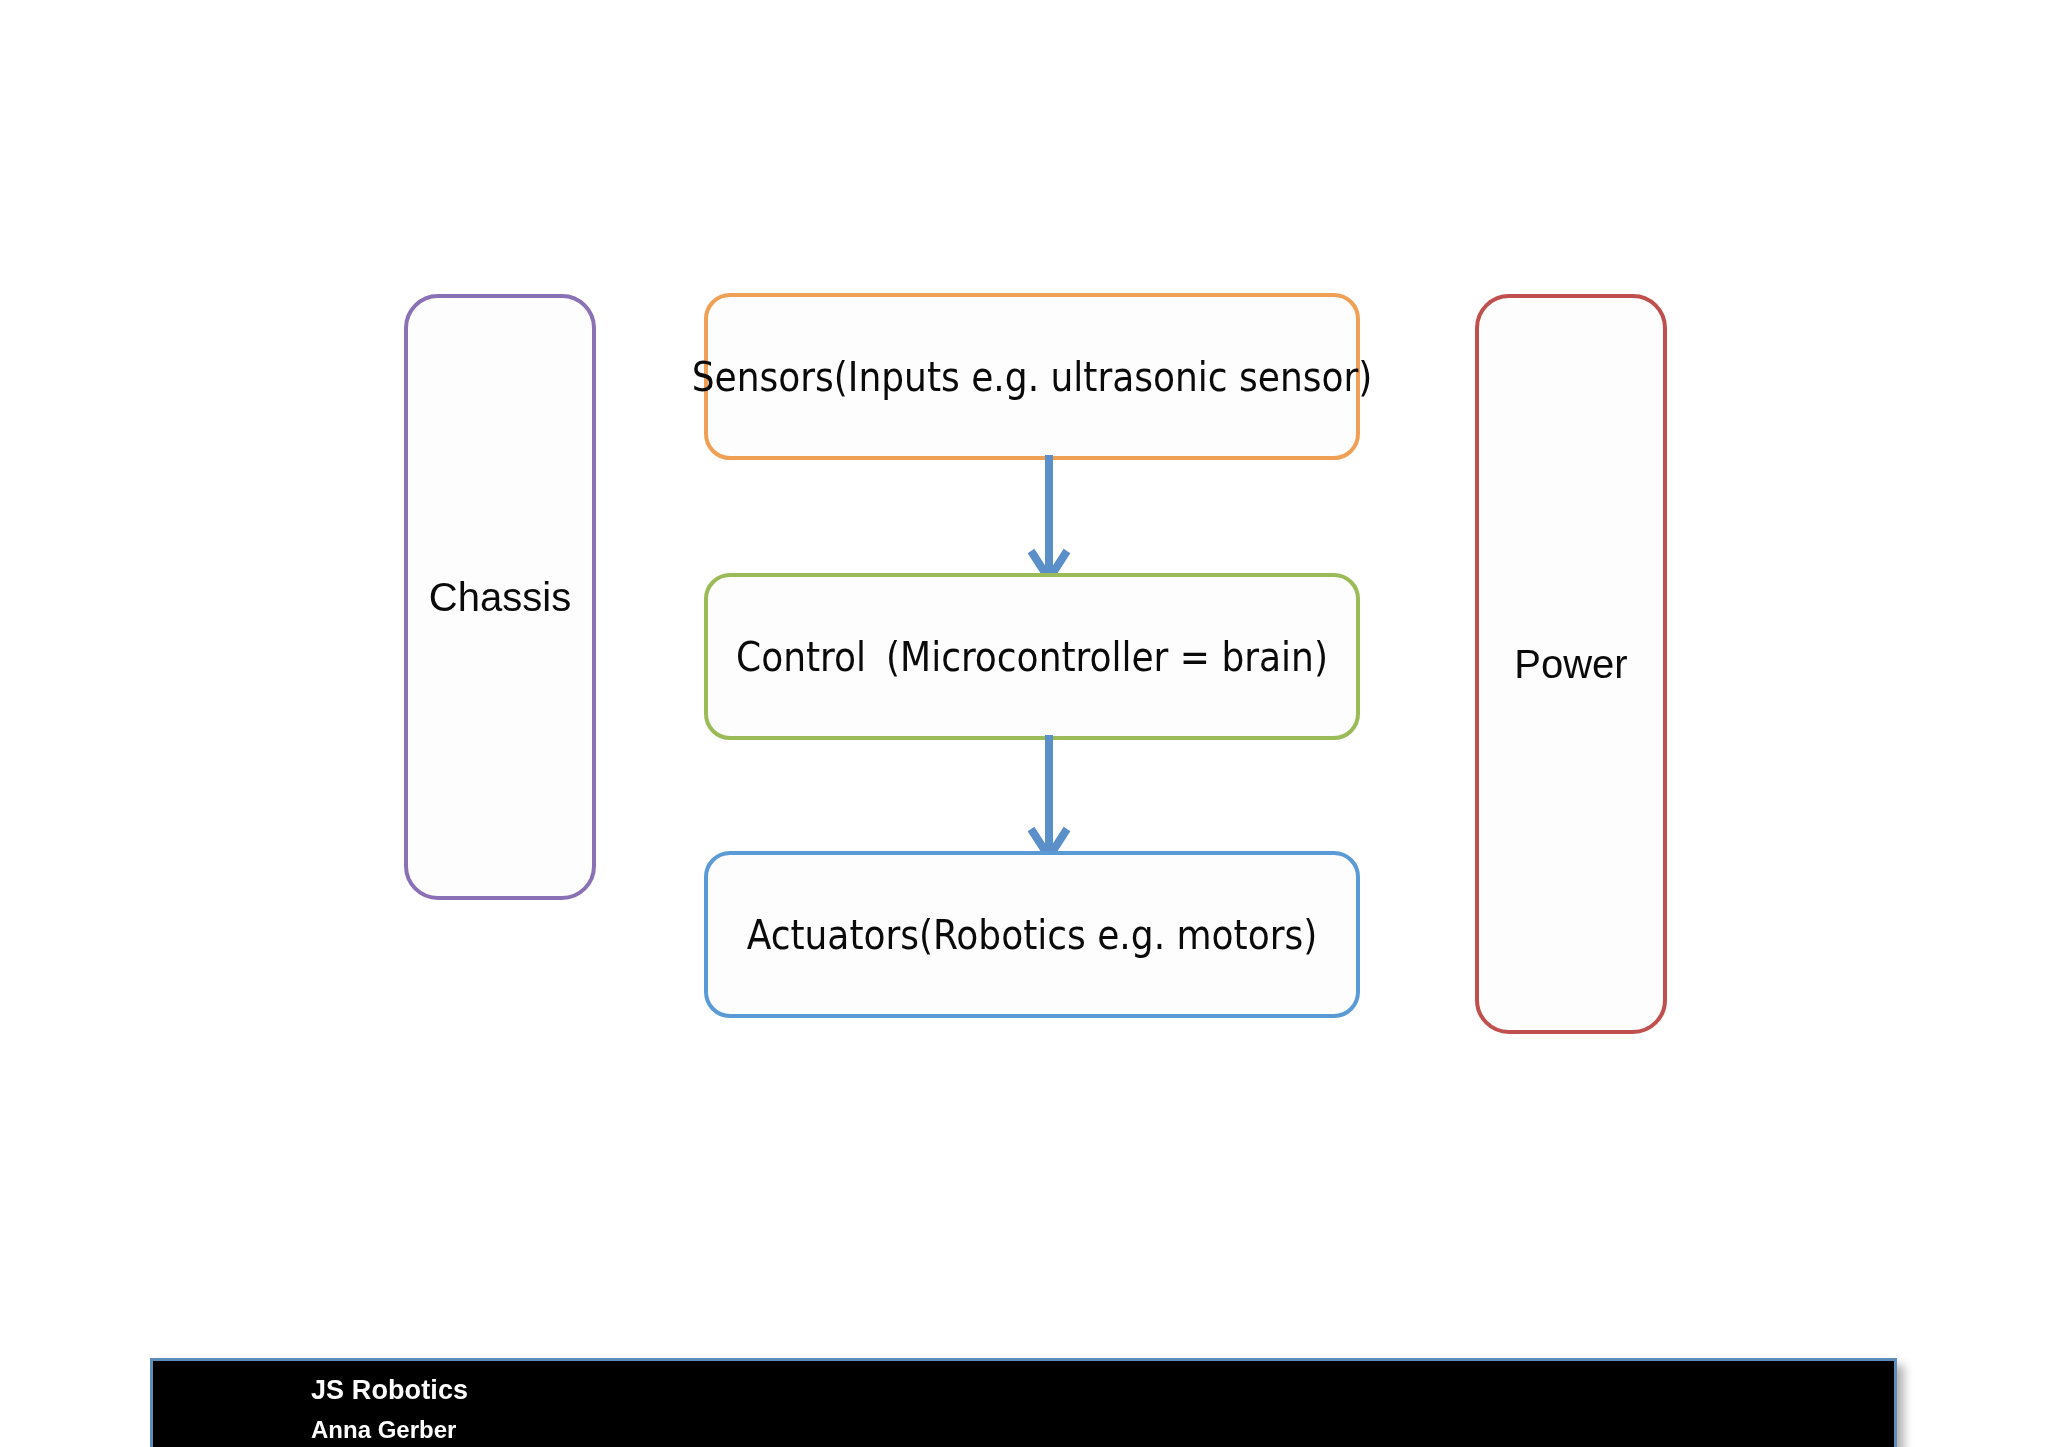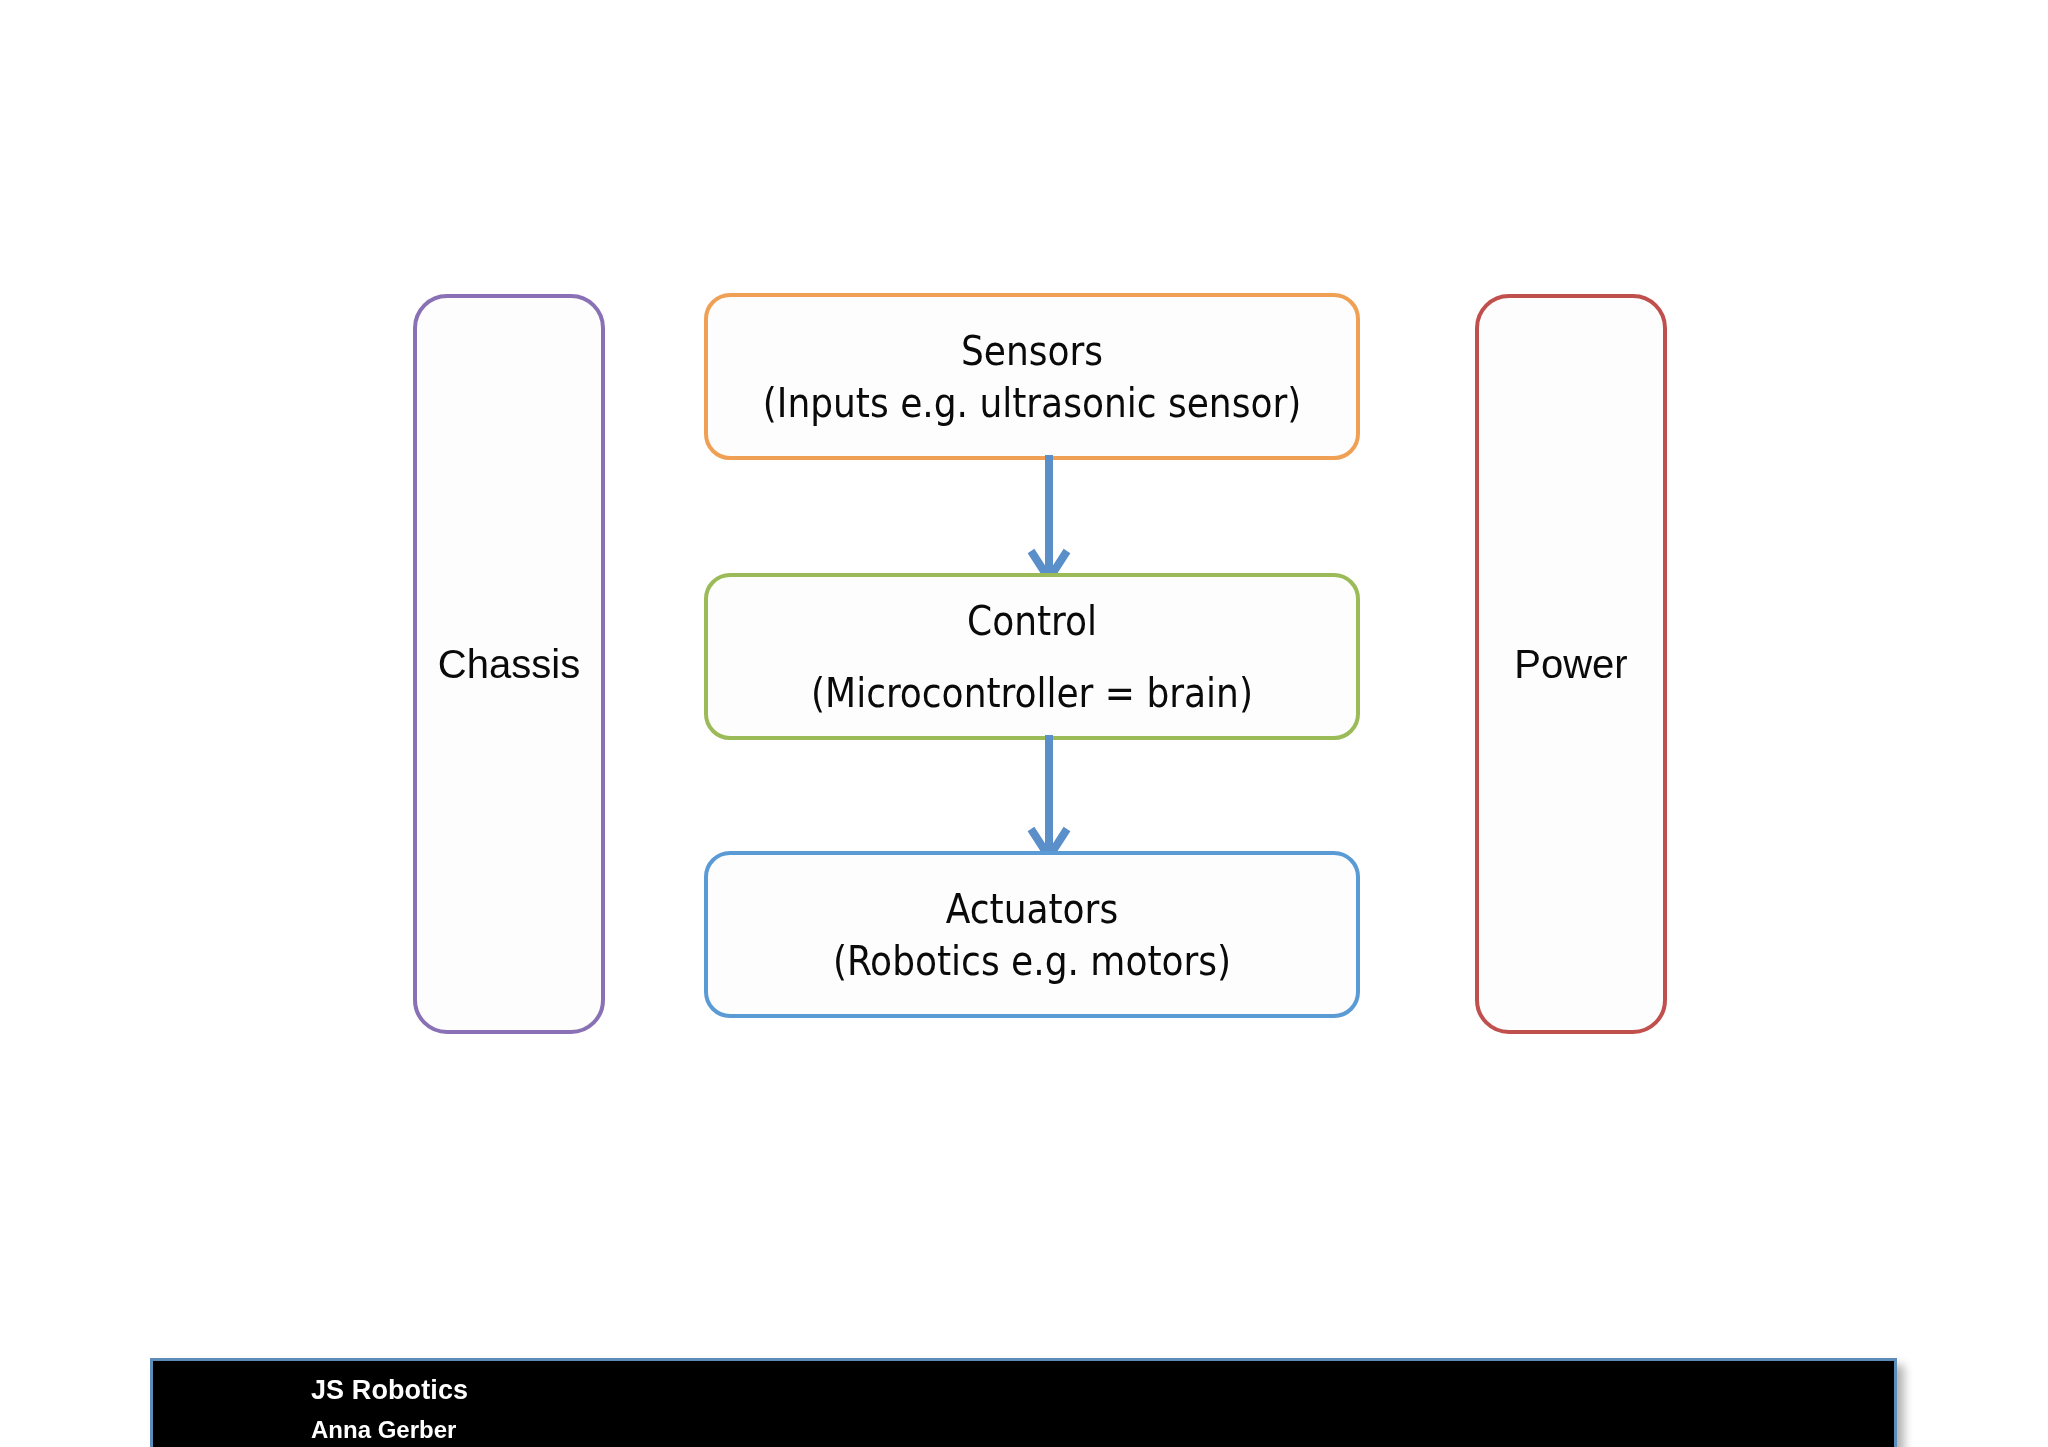--- a/index.html
+++ b/index.html
@@ -15,21 +15,21 @@
     overflow: hidden;
     font-family: "Liberation Sans", sans-serif;
   }
 
   
   .node {
     position: absolute;
     box-sizing: border-box;
     background: #fdfdfd;
     display: flex;
-    flex-direction: column;
+    flex-direction: row;
     align-items: center;
     justify-content: center;
     text-align: center;
     color: #0a0a0a;
   }
   .node .line {
     display: block;
     white-space: nowrap;
     line-height: 1.30;
   }
@@ -47,22 +47,22 @@
   .node.pillar {
     font-family: "Liberation Sans", sans-serif;
     font-size: 40px;
     border-width: 4px;
     border-style: solid;
     border-radius: 34px;
   }
 
   
   #node-chassis {
-    left: 413px;  top: 294px;
-    width: 192px; height: 740px;
+    left: 404px;  top: 294px;
+    width: 192px; height: 606px;
     border-color: #8a70b4;
   }
   #node-power {
     left: 1475px; top: 294px;
     width: 192px; height: 740px;
     border-color: #c0504d;
     justify-content: center;
   }
   #node-sensors {
     left: 704px;  top: 293px;

